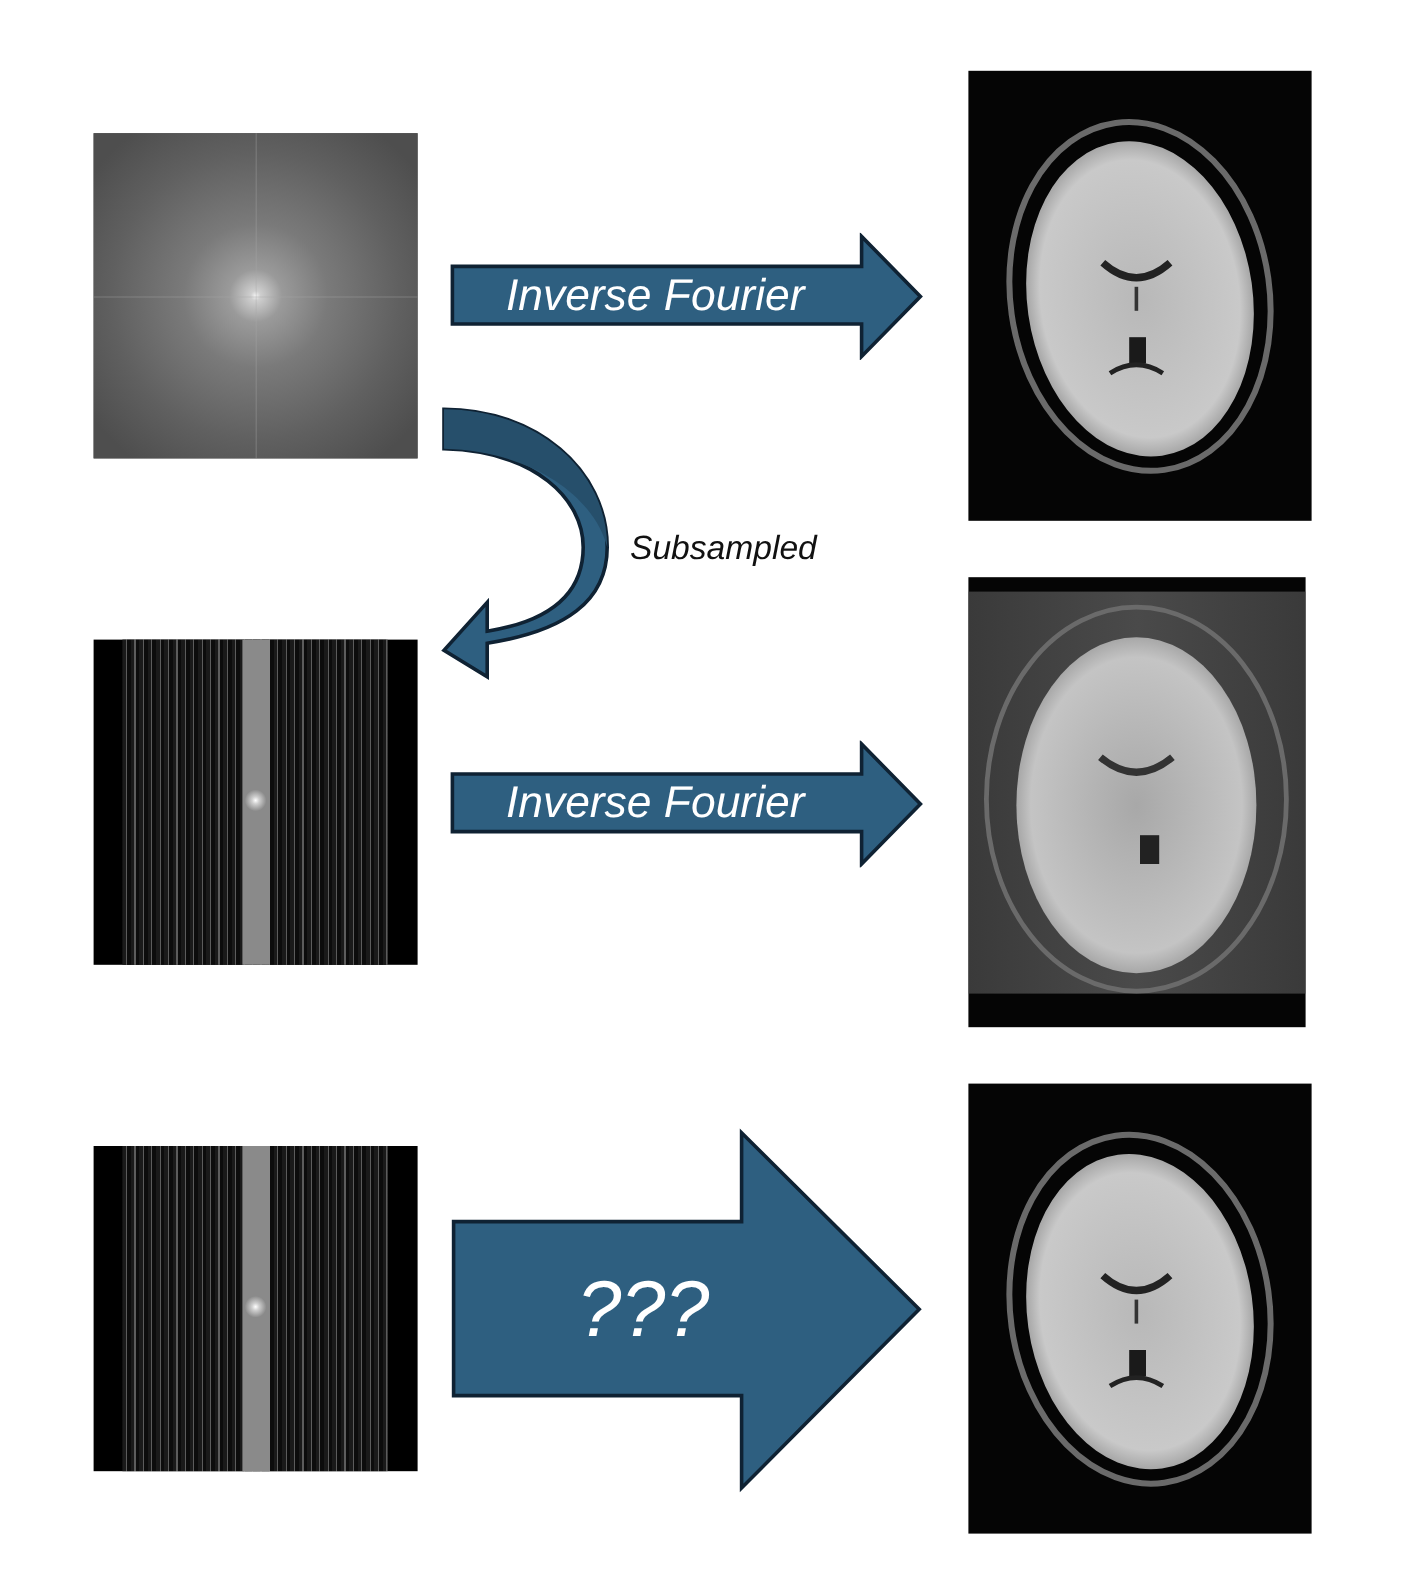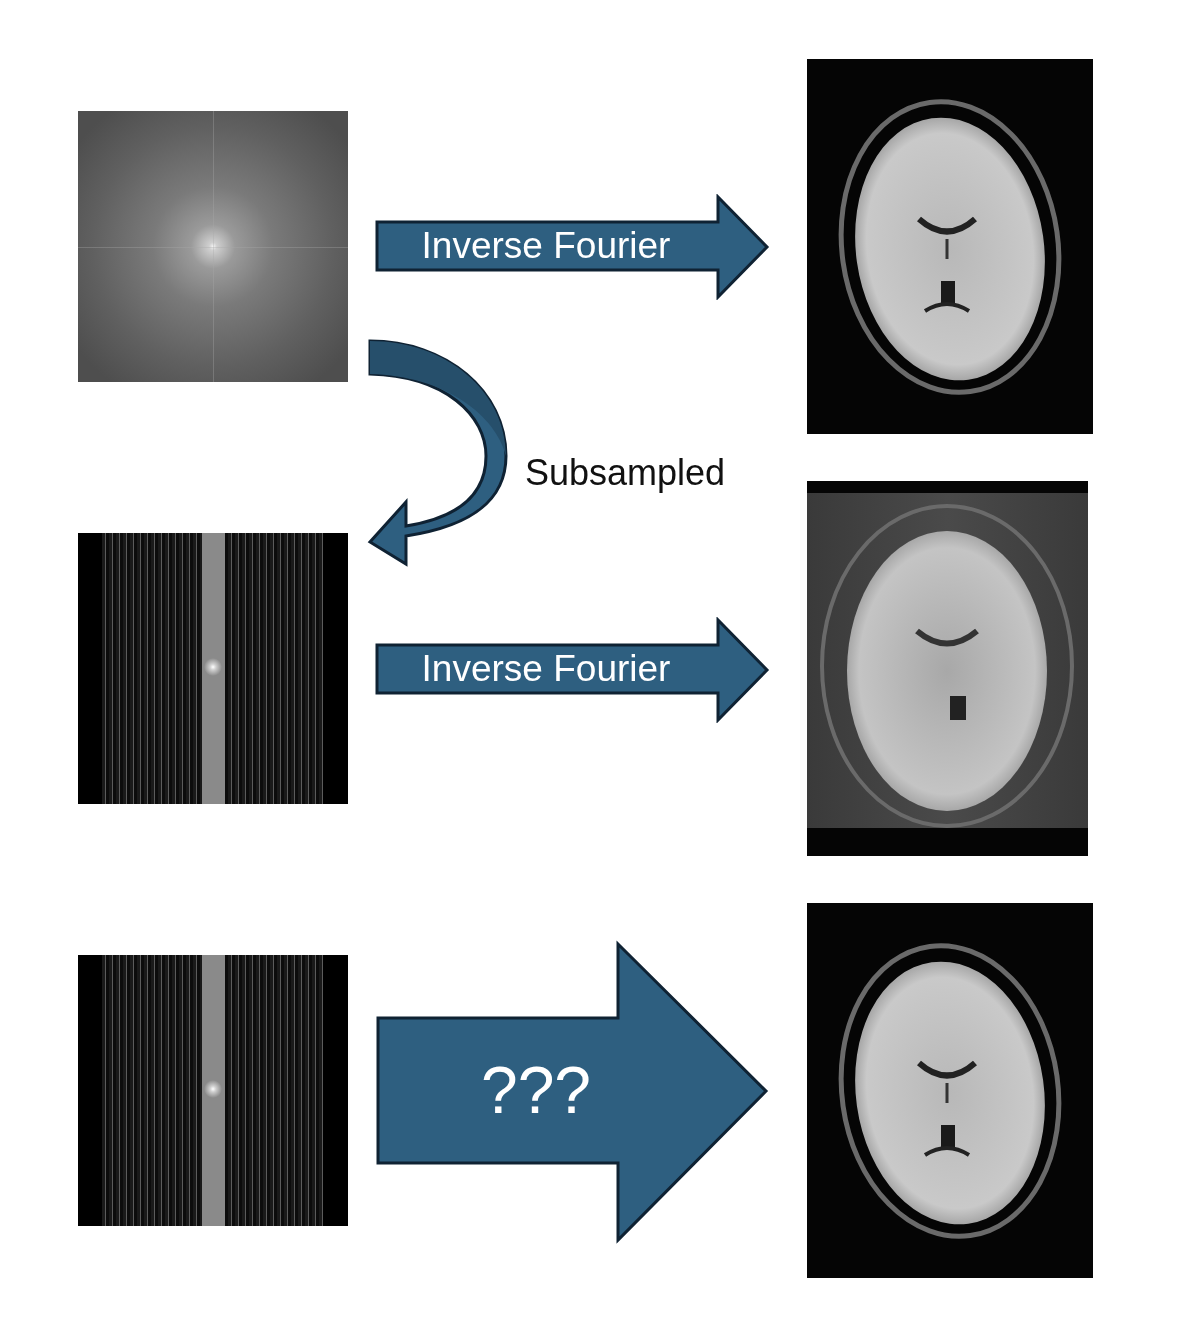--- a/index.html
+++ b/index.html
@@ -1,18 +1,18 @@
 <!DOCTYPE html>
 <html><head>
 <meta charset="utf-8">
 <style>
   html, body { margin: 0; padding: 0; background: #ffffff; }
   body { width: 1180px; height: 1320px; position: relative; overflow: hidden;
          font-family: "Liberation Sans", "DejaVu Sans", sans-serif; }
-  .abs { position: absolute; }
+  .abs { position: absolute; font-style: italic; }
   svg { display: block; }
   .kspace-full {
     background:
       radial-gradient(circle at 50% 50%, #f4f4f4 0px, #cfcfcf 4px, #9a9a9a 22px, #7a7a7a 60px, #606060 120px, #4e4e4e 170px),
       #4e4e4e;
   }
   .kspace-full::before, .kspace-full::after {
     content: ""; position: absolute; background: rgba(170,170,170,0.35);
   }
   .kspace-full::before { left: 50%; top: 0; width: 1px; height: 100%; }
@@ -61,21 +61,21 @@
              C 140 165, 105 190, 40 200
              L 40 228
              L 4 206
              L 40 166
              L 40 190
              C 90 182, 120 160, 120 120
              C 120 80, 80 40, 4 38 Z" fill="#2e5f80" stroke="#0f2233" stroke-width="3" stroke-linejoin="miter"></path>
     <path d="M 4 5 C 80 5, 140 55, 140 120 C 130 80, 80 40, 4 38 Z" fill="#264f6b" stroke="none"></path>
   </svg>
 </div>
-<div class="abs label-text" style="left:525px; top:453px; font-size:36px; line-height:40px;">Subsampled</div>
+<div class="abs label-text" style="left:525px; top:437px; font-size:28px; line-height:40px;">Subsampled</div>
 
 <div class="abs" style="left:78px; top:533px; width:270px; height:271px; background:#000;">
   <div class="abs kspace-sub" style="left:24px; top:0; width:221px; height:100%;"></div>
   <div class="abs" style="left:124px; top:0; width:23px; height:100%; background:#8a8a8a;"></div>
   <div class="abs" style="left:126px; top:125px; width:18px; height:18px; border-radius:50%; background:radial-gradient(circle, #ffffff 0, #cfcfcf 3px, rgba(138,138,138,0) 9px);"></div>
 </div>
 
 <div class="abs" style="left:374px; top:617px; width:398px; height:106px;">
   <svg width="398" height="106" viewBox="0 0 398 106">
     <polygon points="3,28 344,28 344,3 393,53 344,103 344,76 3,76" fill="#2e5f80" stroke="#0f2233" stroke-width="3" stroke-linejoin="miter"></polygon>

